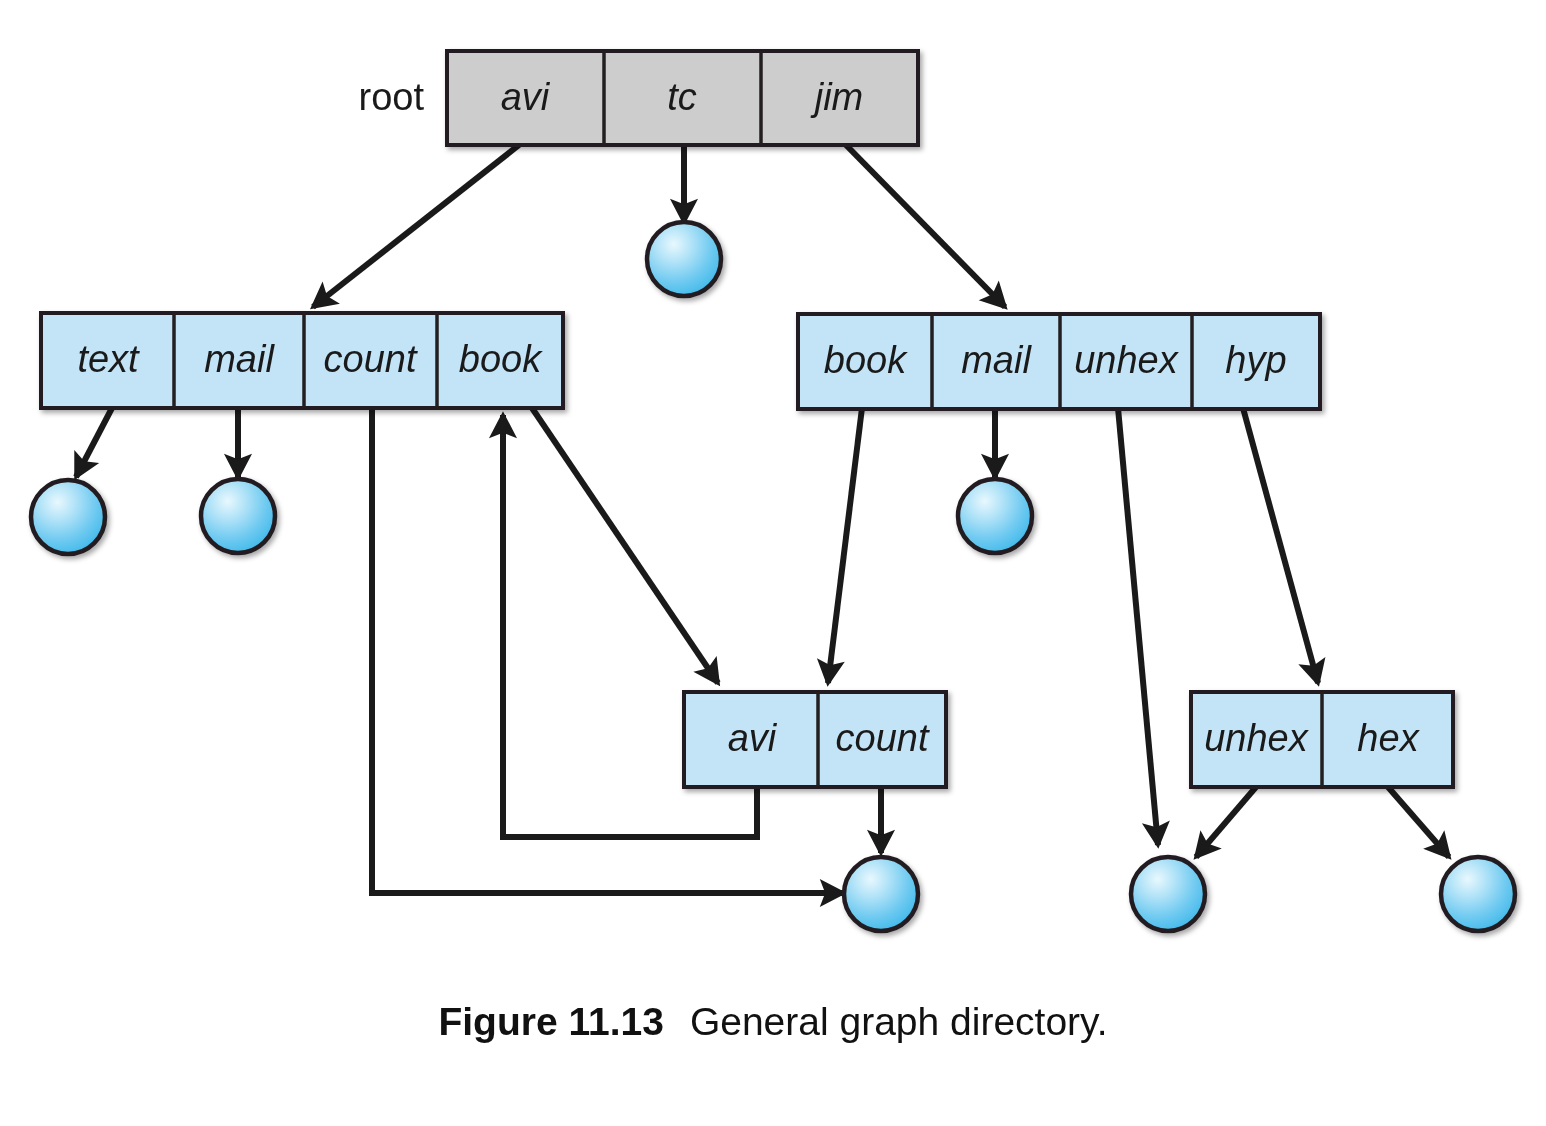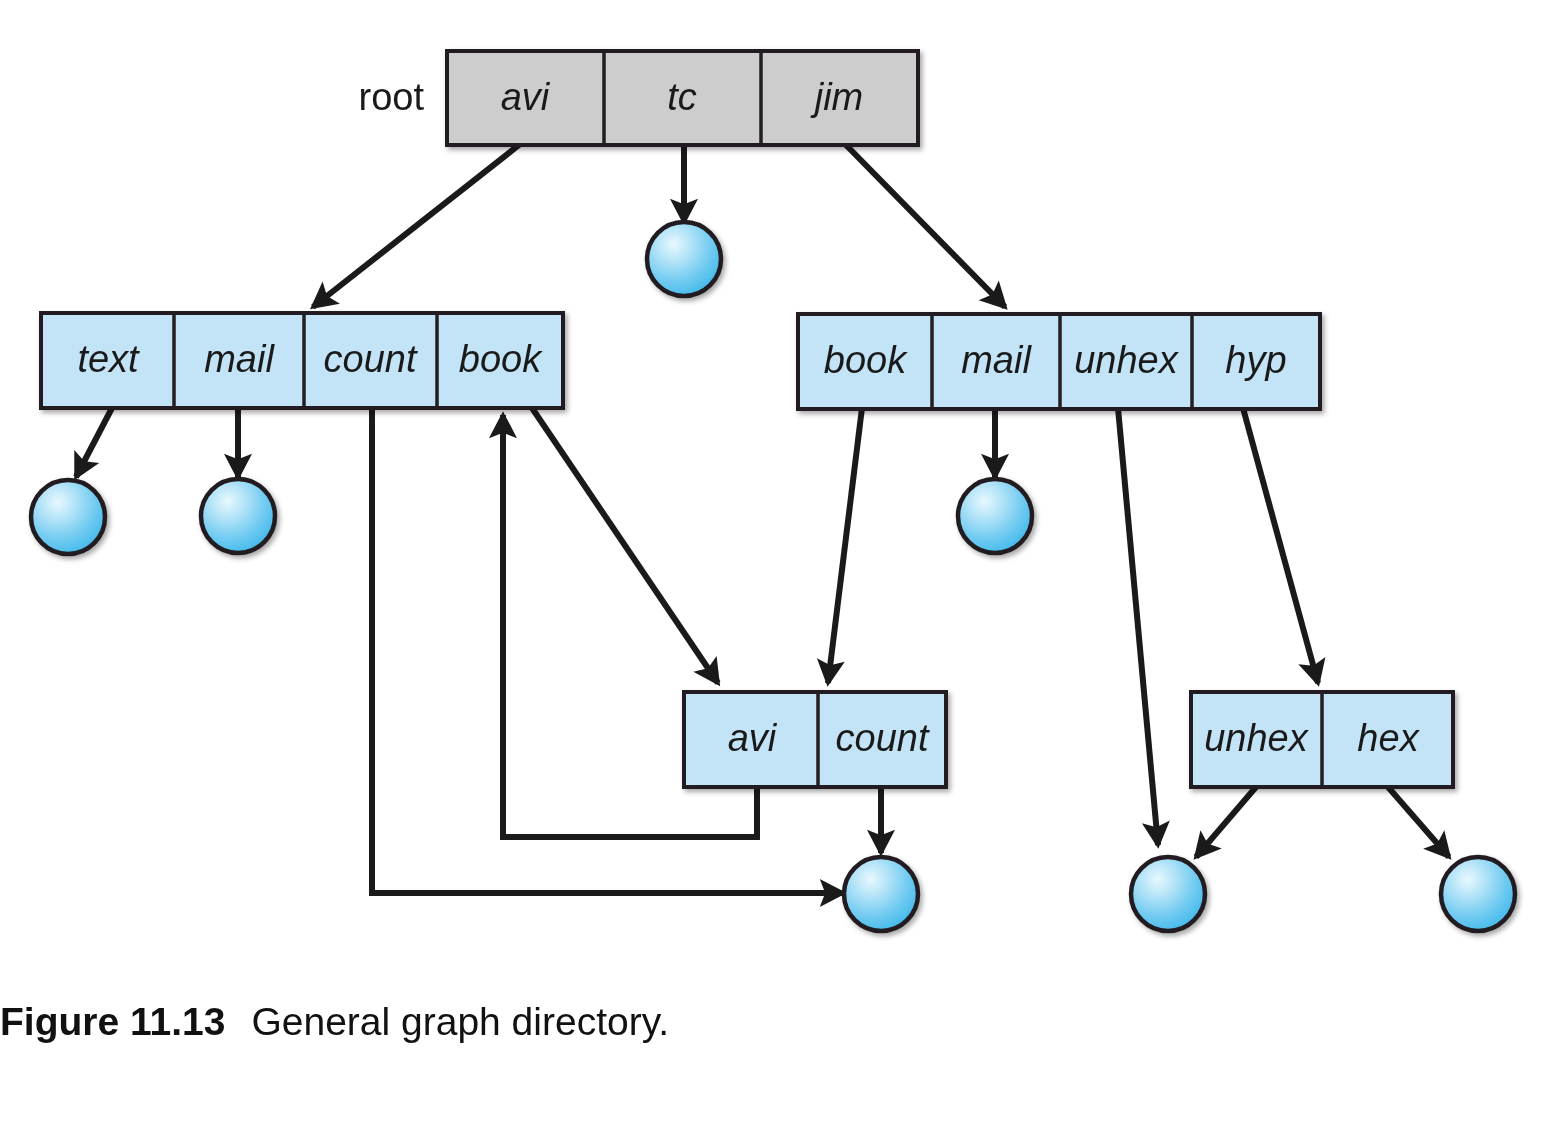--- a/index.html
+++ b/index.html
@@ -62,21 +62,21 @@
   }
   .node-circle {
     stroke: #231f20;
     stroke-width: 4.5;
   }
   .caption {
     position: absolute;
     left: 0;
     top: 1000px;
     width: 1546px;
-    text-align: left;
+    text-align: center;
     font-family: "Liberation Sans", sans-serif;
     font-size: 39px;
     color: #111111;
     white-space: pre;
   }
   .caption .cap-bold { font-weight: bold; }
   .caption .cap-gap { display: inline-block; width: 26px; }
 </style>
 </head>
 <body>

